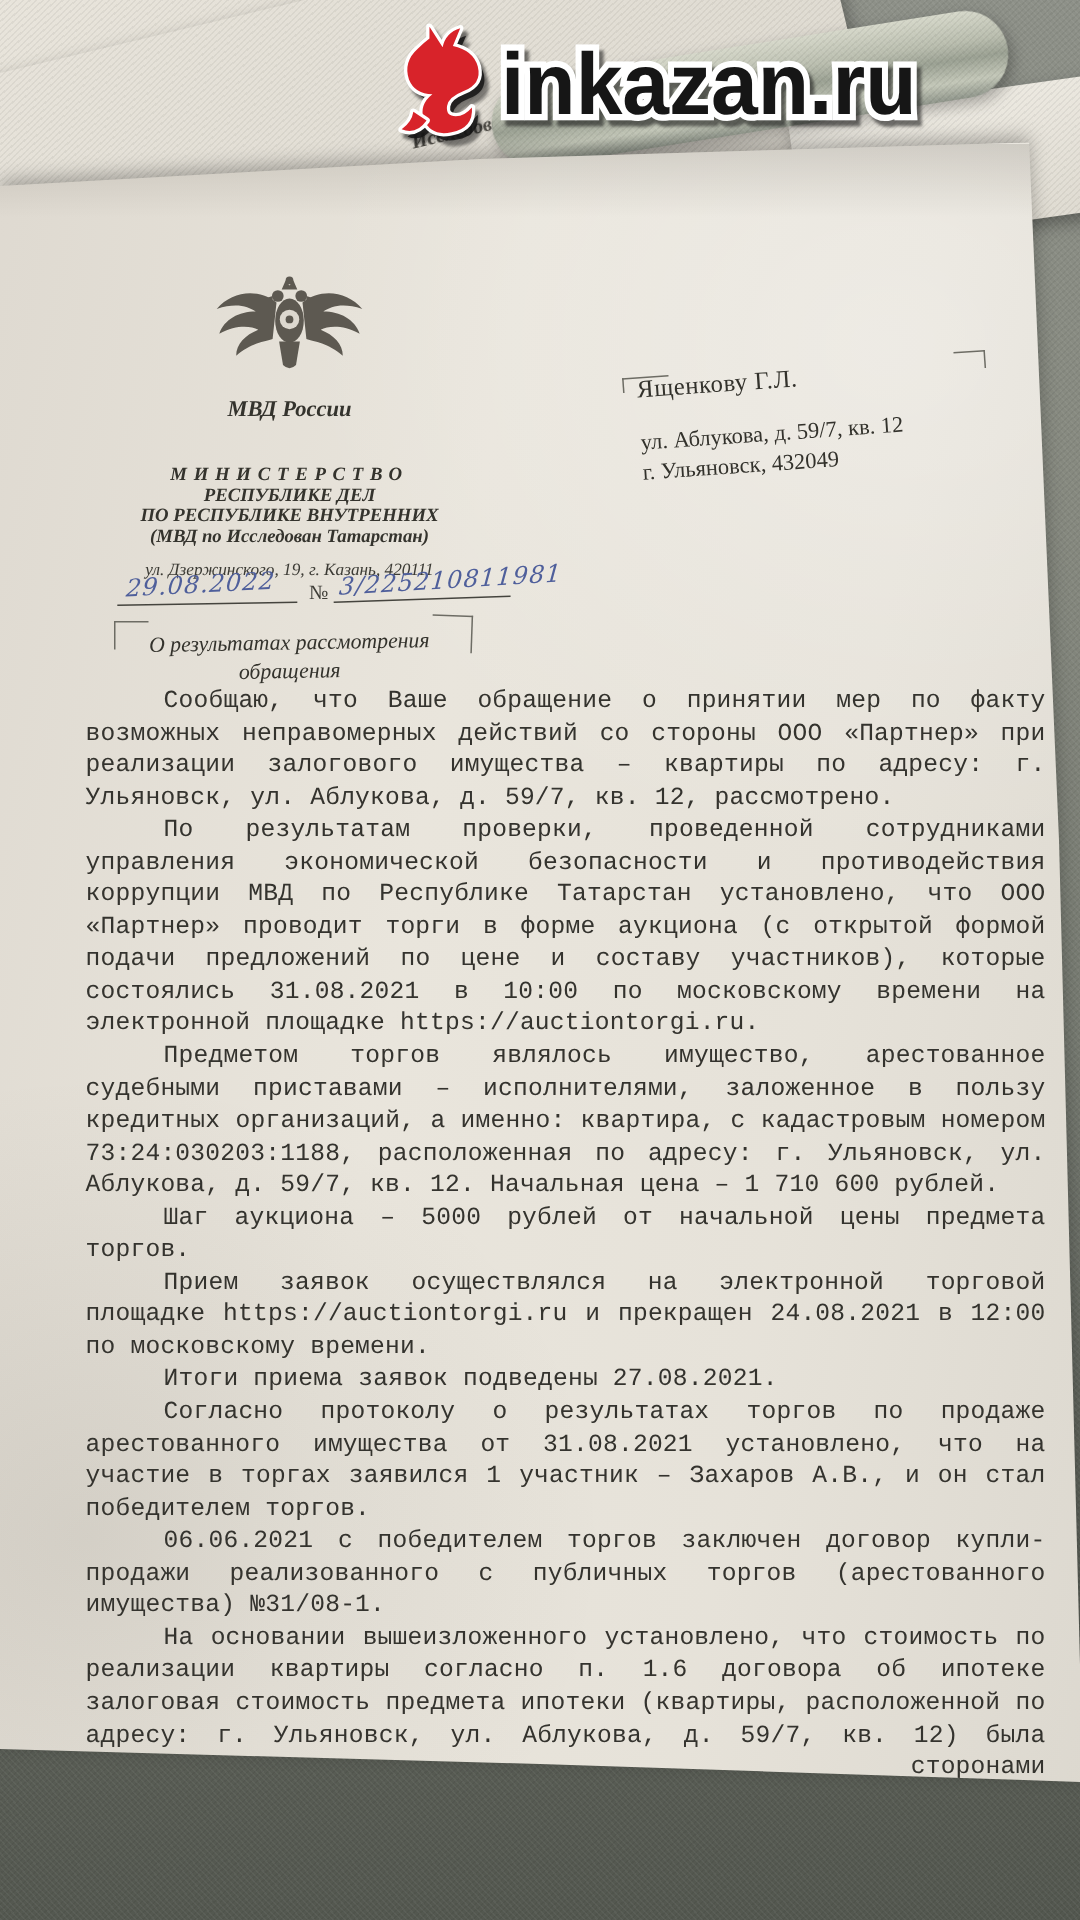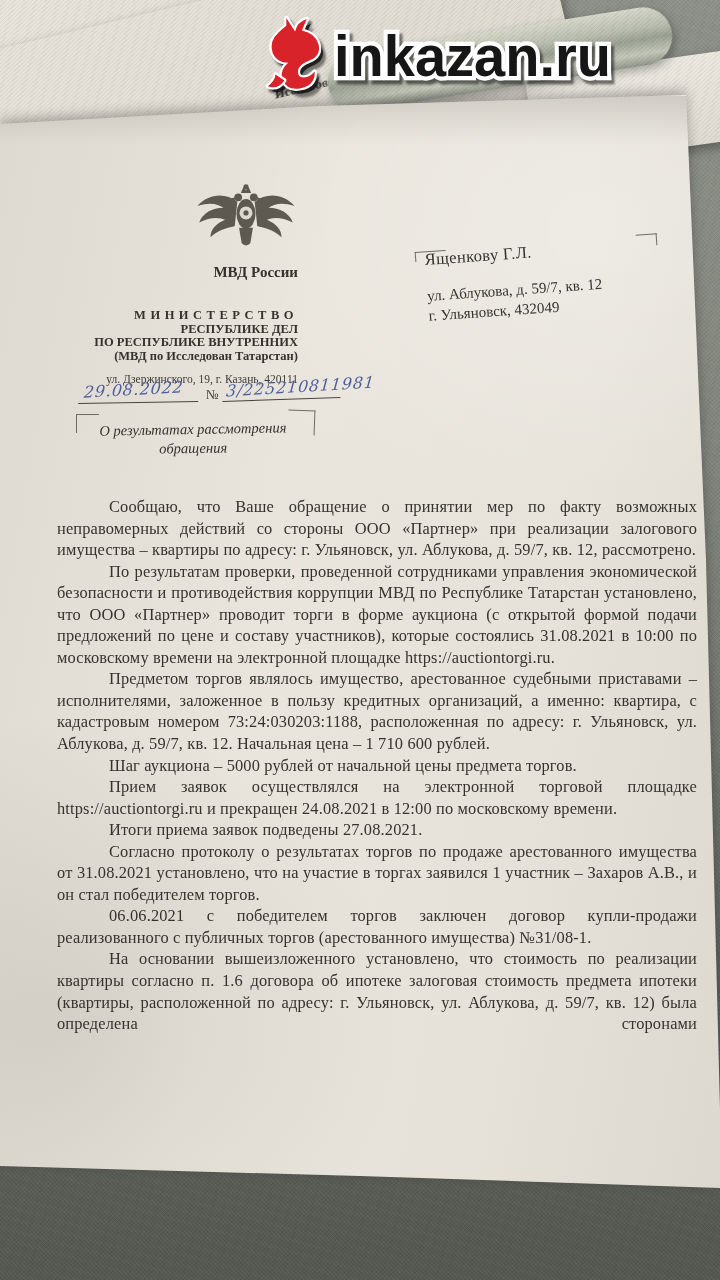--- a/index.html
+++ b/index.html
@@ -44,21 +44,21 @@
   .doc-wrap{position:absolute;inset:0;filter:drop-shadow(0 -4px 6px rgba(0,0,0,.28));z-index:20;}
   .doc{position:absolute;inset:0;
     clip-path:polygon(0px 124px,320px 106px,686px 95px,706px 560px,722px 1188px,360px 1176px,0px 1166px);
     background:
       radial-gradient(90% 45% at 82% 18%,rgba(255,255,255,.30),rgba(255,255,255,0) 60%),
       radial-gradient(80% 40% at 8% 80%,rgba(60,55,45,.10),rgba(60,55,45,0) 60%),
       linear-gradient(100deg,#ded9d0 0%,#e9e5dc 40%,#e6e2d9 70%,#dcd8cf 100%);}
   .doc::before{content:"";position:absolute;left:0;top:96px;width:100%;height:70px;
     background:linear-gradient(180deg,rgba(90,85,75,.18),rgba(90,85,75,0) 70%);}
   
-  .letterhead{position:absolute;left:88px;top:182px;width:210px;text-align:right;color:#34332d;}
+  .letterhead{position:absolute;left:88px;top:182px;width:210px;text-align:center;color:#34332d;font-style:italic;}
   .emblem{width:104px;height:74px;opacity:.88;}
   .org-title{font-weight:bold;font-size:15px;margin-top:4px;}
   .org-lines{margin-top:9px;font-weight:bold;font-size:12.5px;line-height:13.5px;}
   .org-lines .sp{letter-spacing:4.5px;margin-top:28px;}
   .org-address{margin-top:10px;font-size:11.5px;color:#3c3b35;}
   
   .recipient{position:absolute;left:424px;top:250px;width:240px;transform:rotate(-4deg);
     transform-origin:left top;color:#33322c;}
   .recipient .name{font-size:16.5px;letter-spacing:.4px;}
   .recipient .addr{margin-top:17px;font-size:15px;line-height:19.5px;}
@@ -77,22 +77,22 @@
   .date-w{position:absolute;left:6px;top:2px;transform:rotate(-3deg) skewX(-8deg);}
   .num-label{position:absolute;left:128px;top:9px;font-size:13.5px;}
   .num-w{position:absolute;left:148px;top:-1px;transform:rotate(-3.5deg) skewX(-8deg);}
   .uline{position:absolute;border-bottom:1.5px solid #45443e;}
   .ul1{left:0;top:0;width:120px;height:24px;transform:rotate(-1deg);}
   .ul2{left:144px;top:-3px;width:118px;height:24px;transform:rotate(-2deg);}
   
   .subject{position:absolute;left:84px;top:420px;width:218px;text-align:center;
     font-style:italic;font-size:14.5px;line-height:18.5px;color:#33322c;transform:rotate(-1deg);}
   
-  .body{position:absolute;left:57px;top:496px;width:640px;color:#34332e;
-    font-size:16.4px;line-height:21.55px;letter-spacing:.15px;}
+  .body{position:absolute;left:57px;top:456px;width:640px;color:#34332e;
+    font-size:16.4px;line-height:21.55px;letter-spacing:.15px;font-family:Liberation Mono, monospace;}
   .body p{margin:0;text-indent:52px;text-align:justify;}
   .body p.cut{text-align-last:justify;}
   .sliver{position:absolute;left:-8px;top:136px;width:16px;height:62px;transform:rotate(7deg);
     background:#f2efe8;z-index:15;}
 </style>
 </head>
 <body>
 
 <div class="stage">
 

